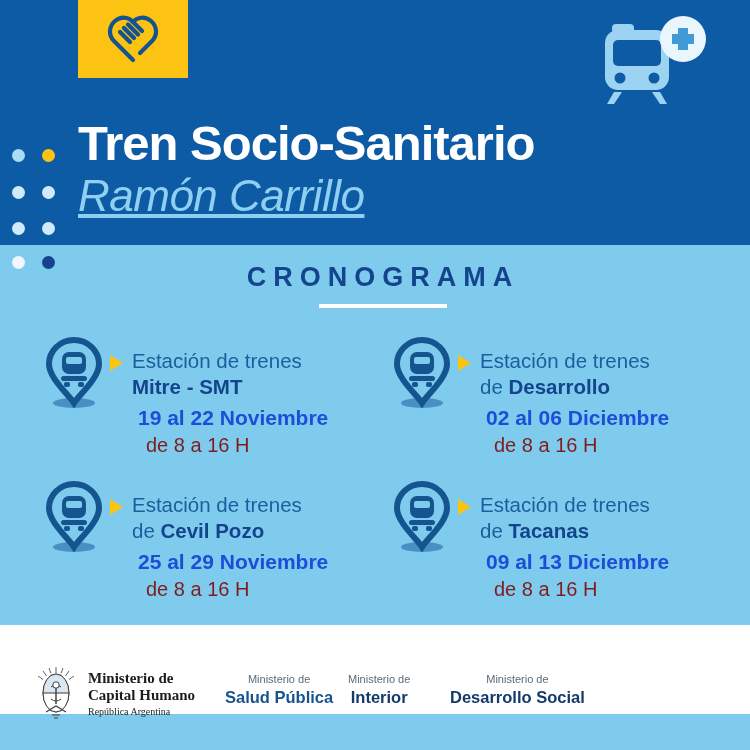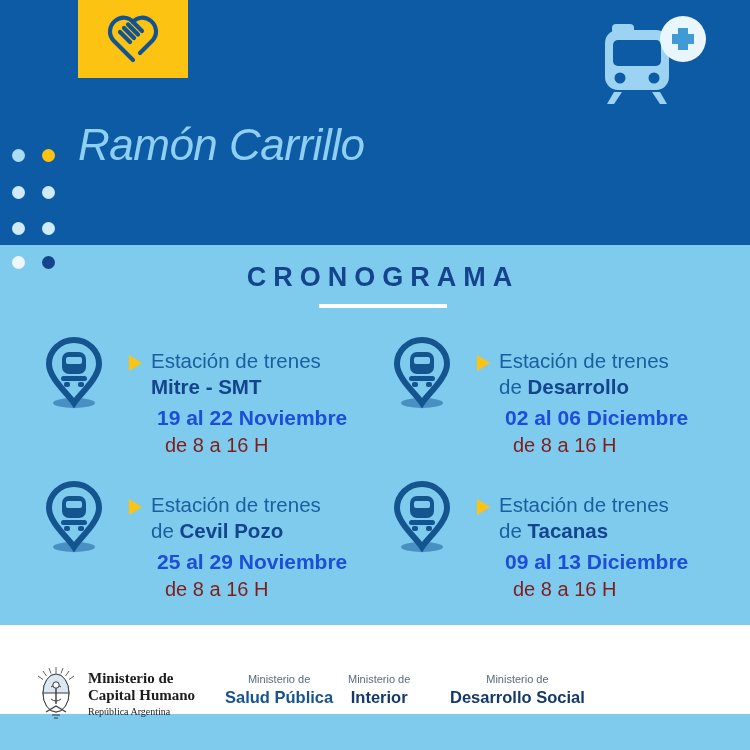--- a/index.html
+++ b/index.html
@@ -32,37 +32,38 @@
 
   .titles { position:absolute; left:78px; top:118px; width:640px; }
   .title-main {
     font-size:49px; font-weight:bold; color:#ffffff;
     letter-spacing:-1px; line-height:1.04; white-space:nowrap;
   }
   .title-sub {
     font-size:44px; font-style:italic; color:#8fd0f2;
     letter-spacing:-0.5px; line-height:1.12; white-space:nowrap;
     margin-top:2px;
+    text-decoration:underline;
   }
 
   
   .crono-wrap { position:absolute; left:0; top:262px; width:750px; text-align:center;padding-left:16px; }
   .crono-title {
     font-size:27px; font-weight:bold; color:#14448c; letter-spacing:7px;
   }
   .crono-rule {
     width:128px; height:4px; background:#ffffff; margin:11px auto 0;
   }
 
   
   .grid {
     position:absolute; left:44px; top:336px; width:670px;
     display:grid; grid-template-columns:322px 322px; column-gap:26px; row-gap:22px;
   }
-  .entry { display:flex; align-items:flex-start;gap:19px; }
+  .entry { display:flex; align-items:flex-start; }
   .pin { width:60px; height:74px; flex:0 0 60px; margin-right:6px; }
   .pin svg { display:block; }
   .entry-text { padding-top:12px; }
   .line-station { display:flex; align-items:flex-start; }
   .bullet { flex:0 0 auto; margin-right:9px; margin-top:7px; }
   .bullet svg { display:block; }
   .station-lines { }
   .sl1 { font-size:20.5px; color:#1b5e9e; line-height:1.28; white-space:nowrap; }
   .sl2 { font-size:20.5px; color:#14448c; font-weight:bold; line-height:1.28; white-space:nowrap; }
   .sl2 .soft { font-weight:normal; color:#1b5e9e; }
@@ -138,20 +139,21 @@
       <span class="dot" style="left: 42px; top: 149px; background: rgb(253, 195, 19);"></span>
       <span class="dot" style="left: 12px; top: 186px; background: rgb(207, 234, 249);"></span>
       <span class="dot" style="left: 42px; top: 186px; background: rgb(207, 234, 249);"></span>
       <span class="dot" style="left: 12px; top: 222px; background: rgb(207, 234, 249);"></span>
       <span class="dot" style="left: 42px; top: 222px; background: rgb(207, 234, 249);"></span>
       <span class="dot" style="left: 12px; top: 256px; background: rgb(238, 247, 253);"></span>
       <span class="dot" style="left: 42px; top: 256px; background: rgb(20, 68, 140);"></span>
     </div>
 
   <div class="titles">
+    <div class="title-main">Tren Socio-Sanitario</div>
     <div class="title-sub">Ramón Carrillo</div>
   </div>
 
   <div class="crono-wrap">
     <div class="crono-title">CRONOGRAMA</div>
     <div class="crono-rule"></div>
   </div>
 
   <div class="grid">
 

